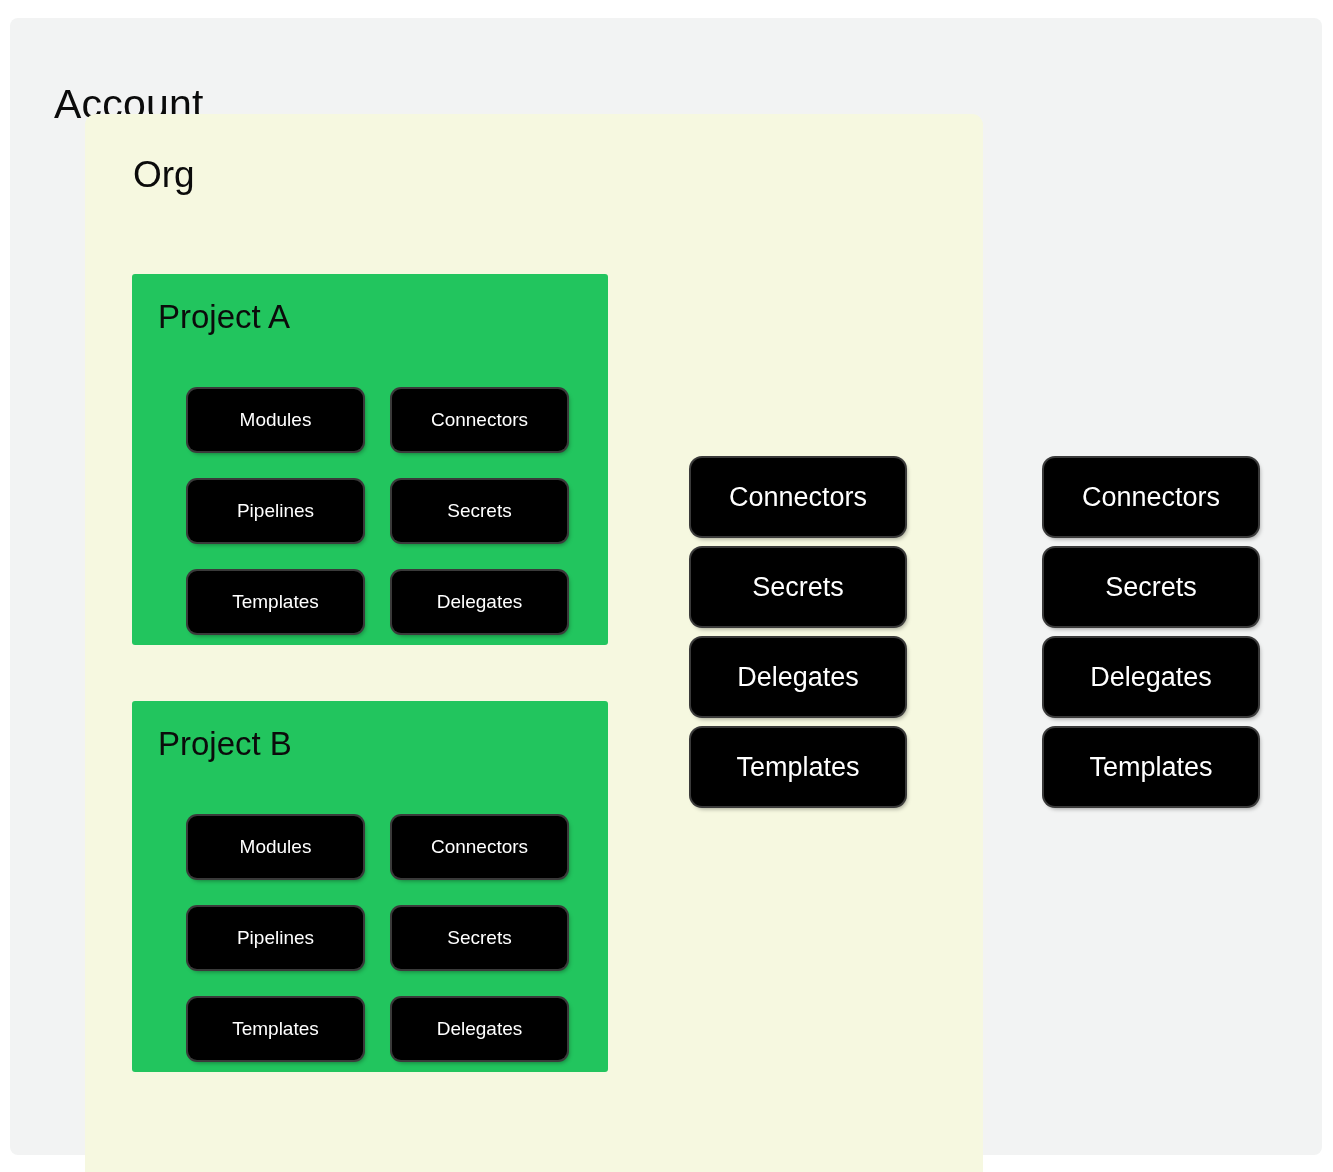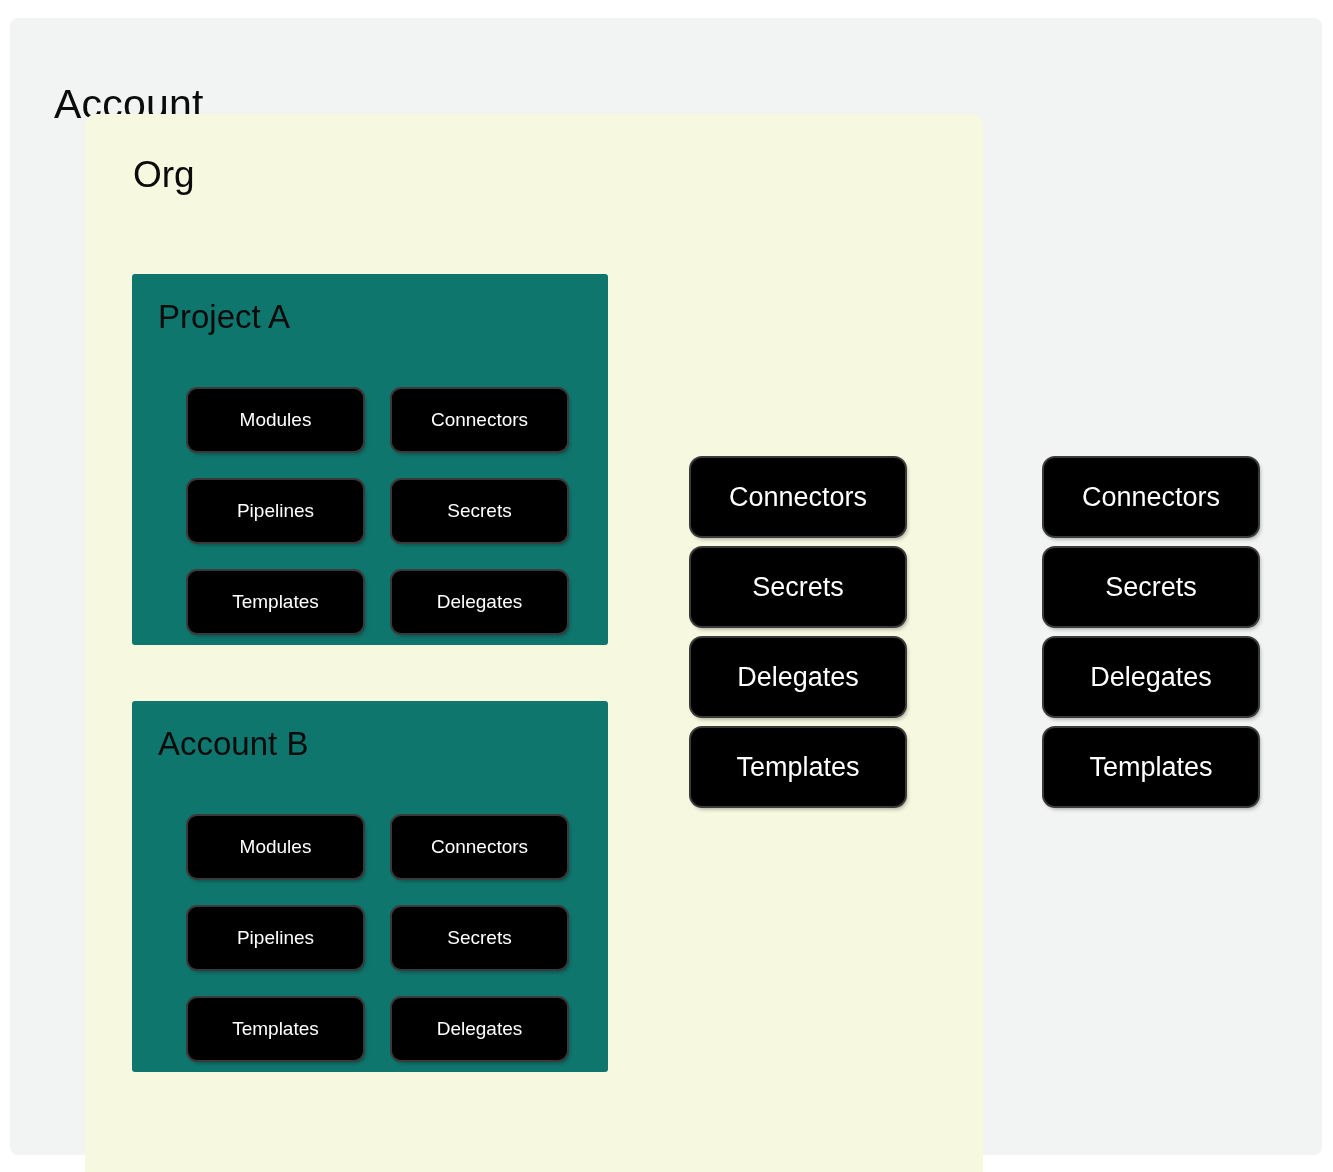--- a/index.html
+++ b/index.html
@@ -61,21 +61,21 @@
     top: 42px;
     font-size: 37px;
     line-height: 1;
     color: #0b0b0b;
     font-weight: 400;
   }
 
   
   .project-box {
     position: absolute;
-    background: #0f766e;
+    background: #22c55e;
     border-radius: 3px;
     box-sizing: border-box;
   }
   #project-a { left: 47px;  top: 160px; width: 476px; height: 371px; }
   #project-b { left: 47px;  top: 587px; width: 476px; height: 371px; }
 
   .project-title {
     position: absolute;
     left: 26px;
     top: 26px;
@@ -158,21 +158,21 @@
           <div class="chip small">Modules</div>
           <div class="chip small">Connectors</div>
           <div class="chip small">Pipelines</div>
           <div class="chip small">Secrets</div>
           <div class="chip small">Templates</div>
           <div class="chip small">Delegates</div>
         </div>
       </div>
 
       <div class="project-box" id="project-b">
-        <div class="project-title">Account B</div>
+        <div class="project-title">Project B</div>
         <div class="project-grid">
           <div class="chip small">Modules</div>
           <div class="chip small">Connectors</div>
           <div class="chip small">Pipelines</div>
           <div class="chip small">Secrets</div>
           <div class="chip small">Templates</div>
           <div class="chip small">Delegates</div>
         </div>
       </div>
 

